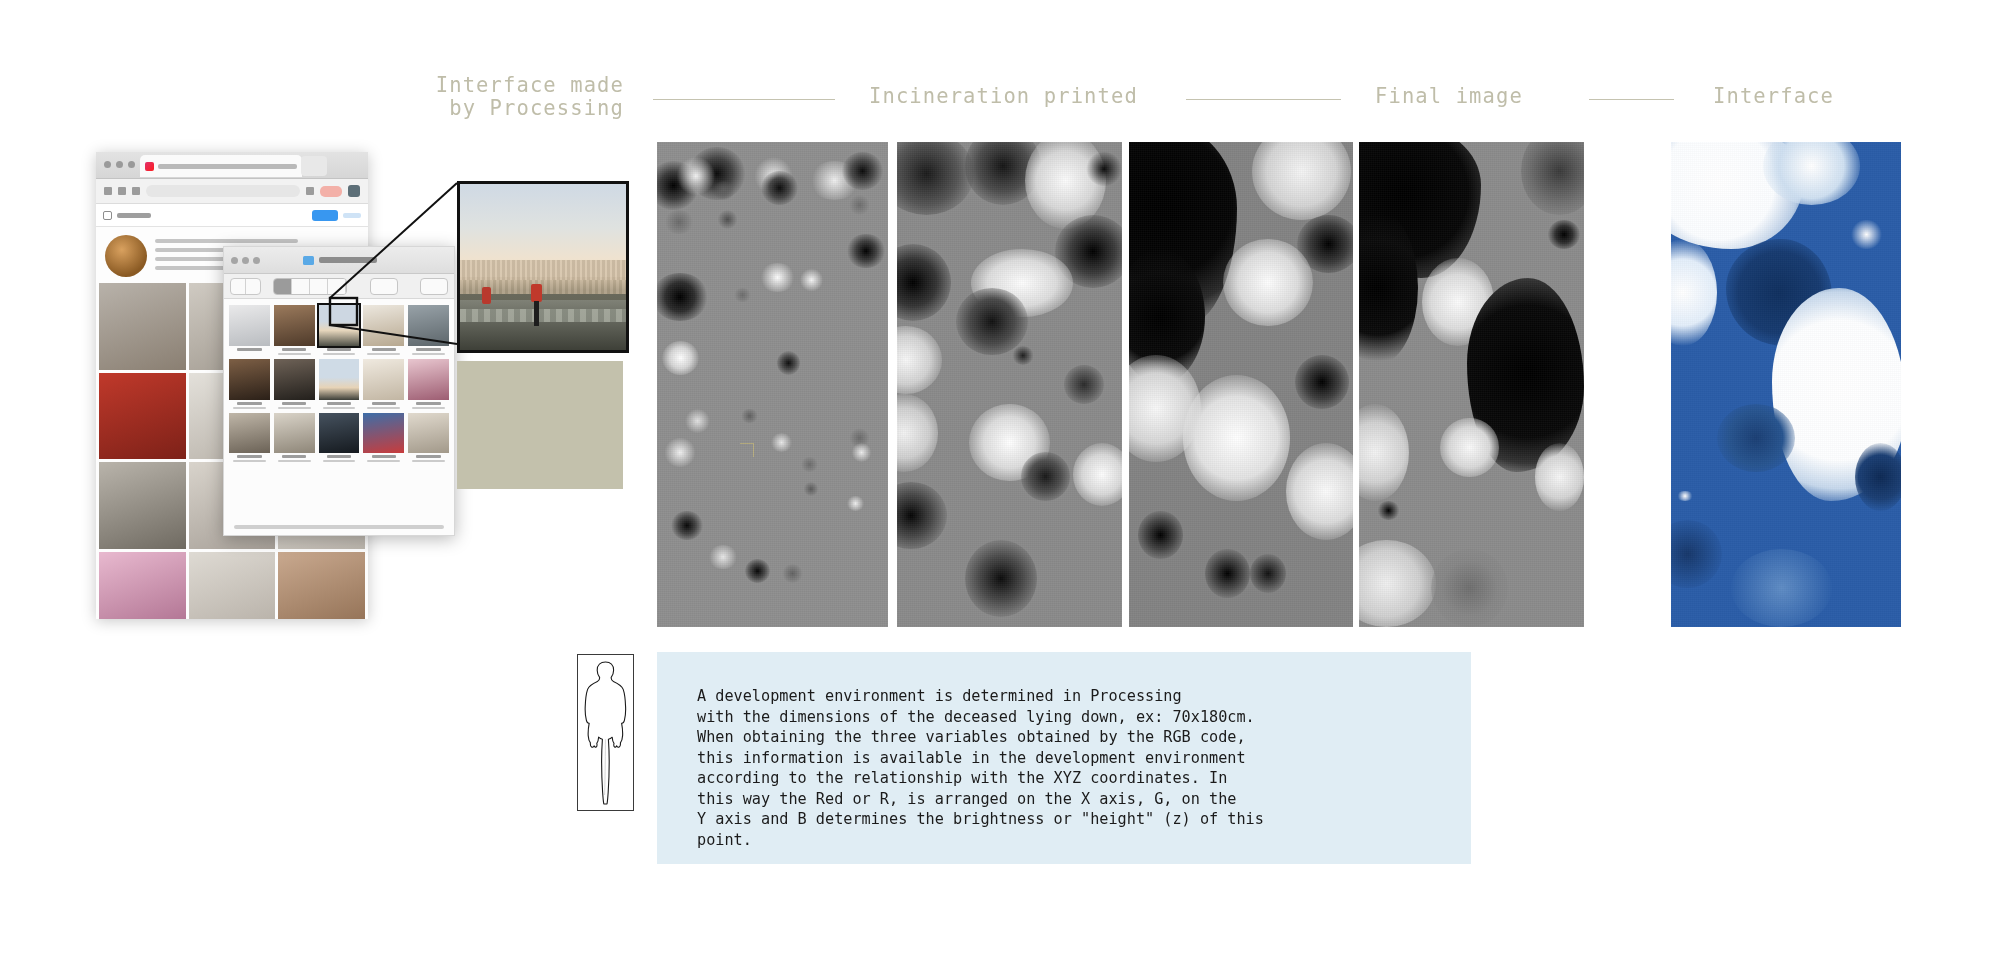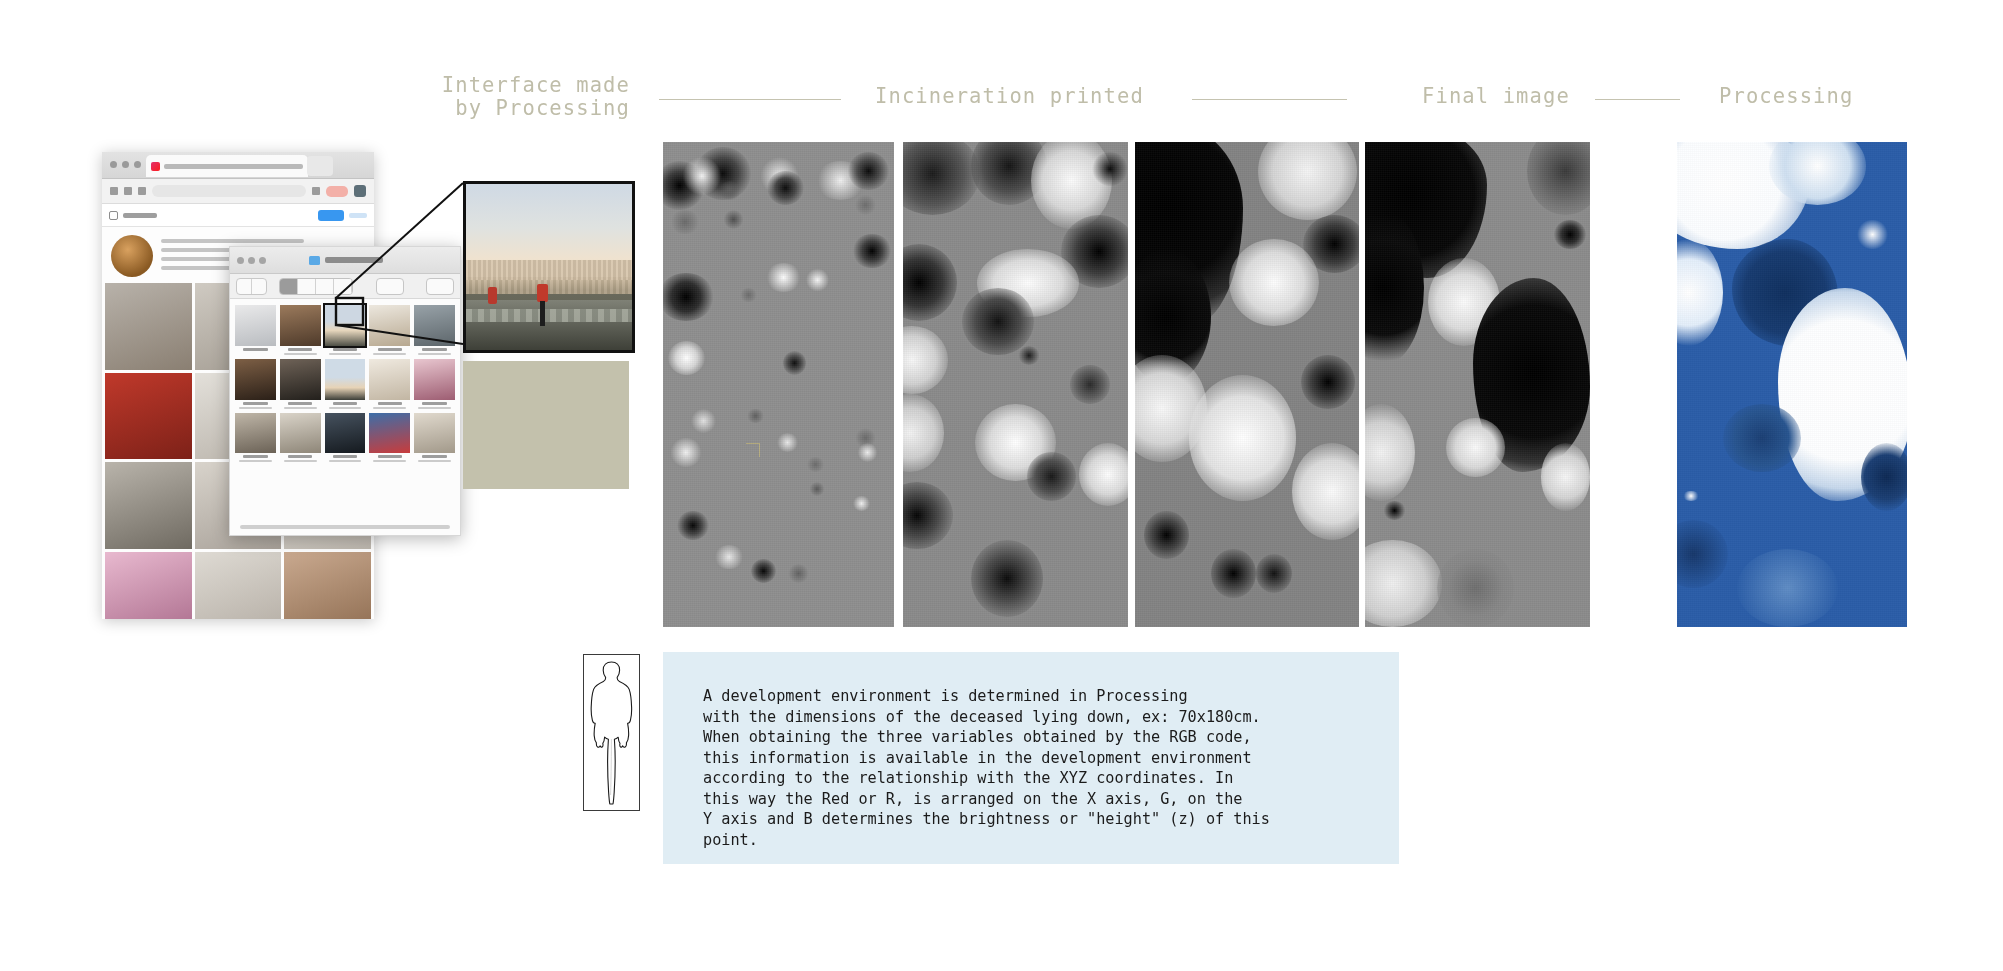--- a/index.html
+++ b/index.html
@@ -1,26 +1,26 @@
 <!DOCTYPE html>
 <html><head>
 <meta charset="utf-8">
 <style>
   html,body{margin:0;padding:0;background:#ffffff;}
   body{width:2003px;height:971px;position:relative;overflow:hidden;
        font-family:"DejaVu Sans Mono","Liberation Mono",monospace;}
-  .stage{position:absolute;inset:0;margin-left:6px;}
+  .stage{position:absolute;inset:0;}
 
   
   .hdr{position:absolute;top:68px;left:0;width:2003px;height:44px;}
   .hdr-label{position:absolute;color:#bfbda9;font-size:20.5px;letter-spacing:1.1px;
              line-height:23px;white-space:pre;font-family:"DejaVu Sans Mono","Liberation Mono",monospace;}
   .h1{left:424px;top:6px;text-align:right;width:200px;}
   .h2{left:869px;top:17px;}
-  .h3{left:1416px;top:17px;}
+  .h3{left:1375px;top:17px;}
   .h4{left:1713px;top:17px;}
   .rule{position:absolute;height:0;border-top:1px solid #c5c3b0;}
   .r1{left:653px;top:31px;width:182px;}
   .r2{left:1186px;top:31px;width:155px;}
   .r3{left:1589px;top:31px;width:85px;}
 
   
   .browser{position:absolute;left:96px;top:152px;width:272px;height:467px;
            background:#fdfdfd;box-shadow:0 2px 14px rgba(0,0,0,.22);
            filter:blur(.6px);overflow:hidden;}
@@ -128,41 +128,41 @@
 
   .crosshair{position:absolute;width:13px;height:13px;border-top:1.6px solid #b6ac7f;
              border-right:1.6px solid #b6ac7f;}
 
   
   .figframe{position:absolute;left:577px;top:654px;width:55px;height:155px;
             border:1px solid #3a3a3a;background:#fff;}
 
   
   .cap{position:absolute;background:#e0edf4;}
-  .cap1{left:657px;top:652px;width:736px;height:212px;}
+  .cap1{left:657px;top:652px;width:814px;height:212px;}
   .cap2{left:1371px;top:652px;width:546px;height:212px;}
   .cap-txt{position:absolute;color:#1b1b1b;font-size:15.2px;line-height:20.5px;
            white-space:pre;font-family:"DejaVu Sans Mono","Liberation Mono",monospace;}
   .cap1 .cap-txt{left:40px;top:34px;}
   .cap2 .cap-txt{left:44px;top:72px;}
 </style>
 </head>
 <body>
 
 <div class="stage">
 
   <div class="hdr">
     <div class="hdr-label h1">Interface made
 by Processing</div>
     <div class="rule r1"></div>
     <div class="hdr-label h2">Incineration printed</div>
     <div class="rule r2"></div>
     <div class="hdr-label h3">Final image</div>
     <div class="rule r3"></div>
-    <div class="hdr-label h4">Processing</div>
+    <div class="hdr-label h4">Interface</div>
   </div>
 
   <div class="browser">
     <div class="bw-titlebar">
       <div class="bw-dots">
           <i></i>
           <i></i>
           <i></i>
         </div>
       <div class="bw-tab">

